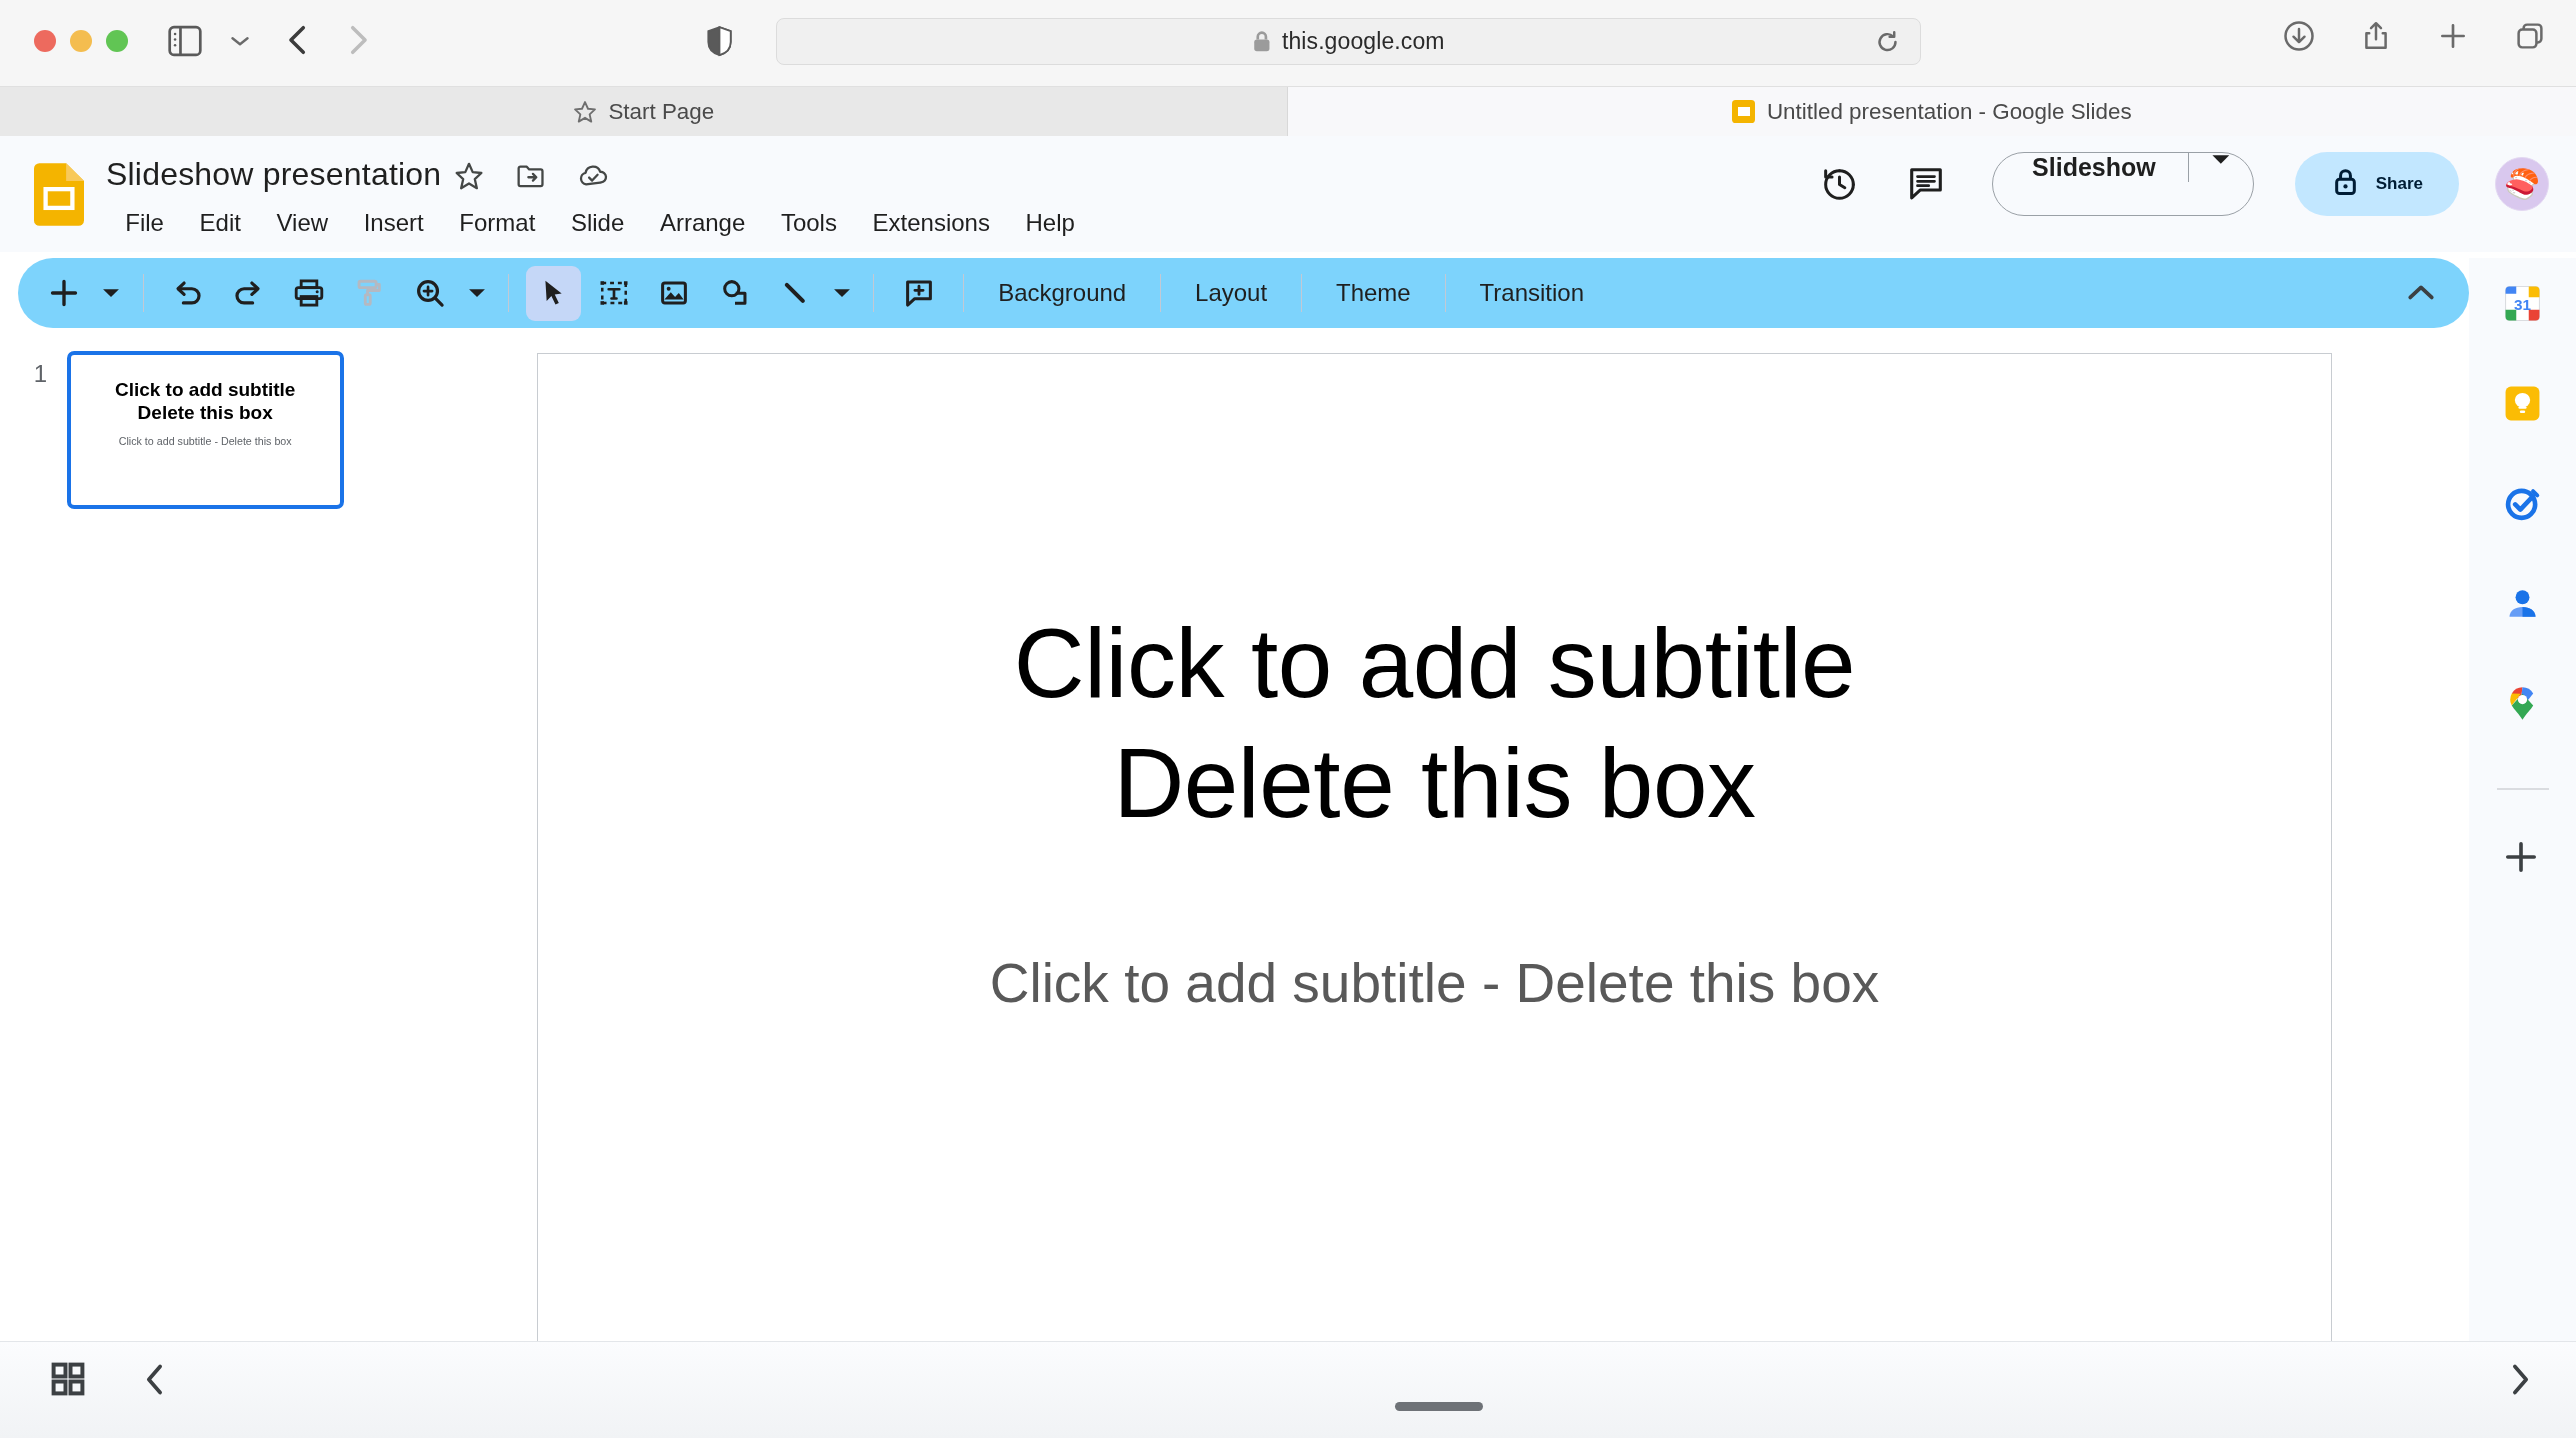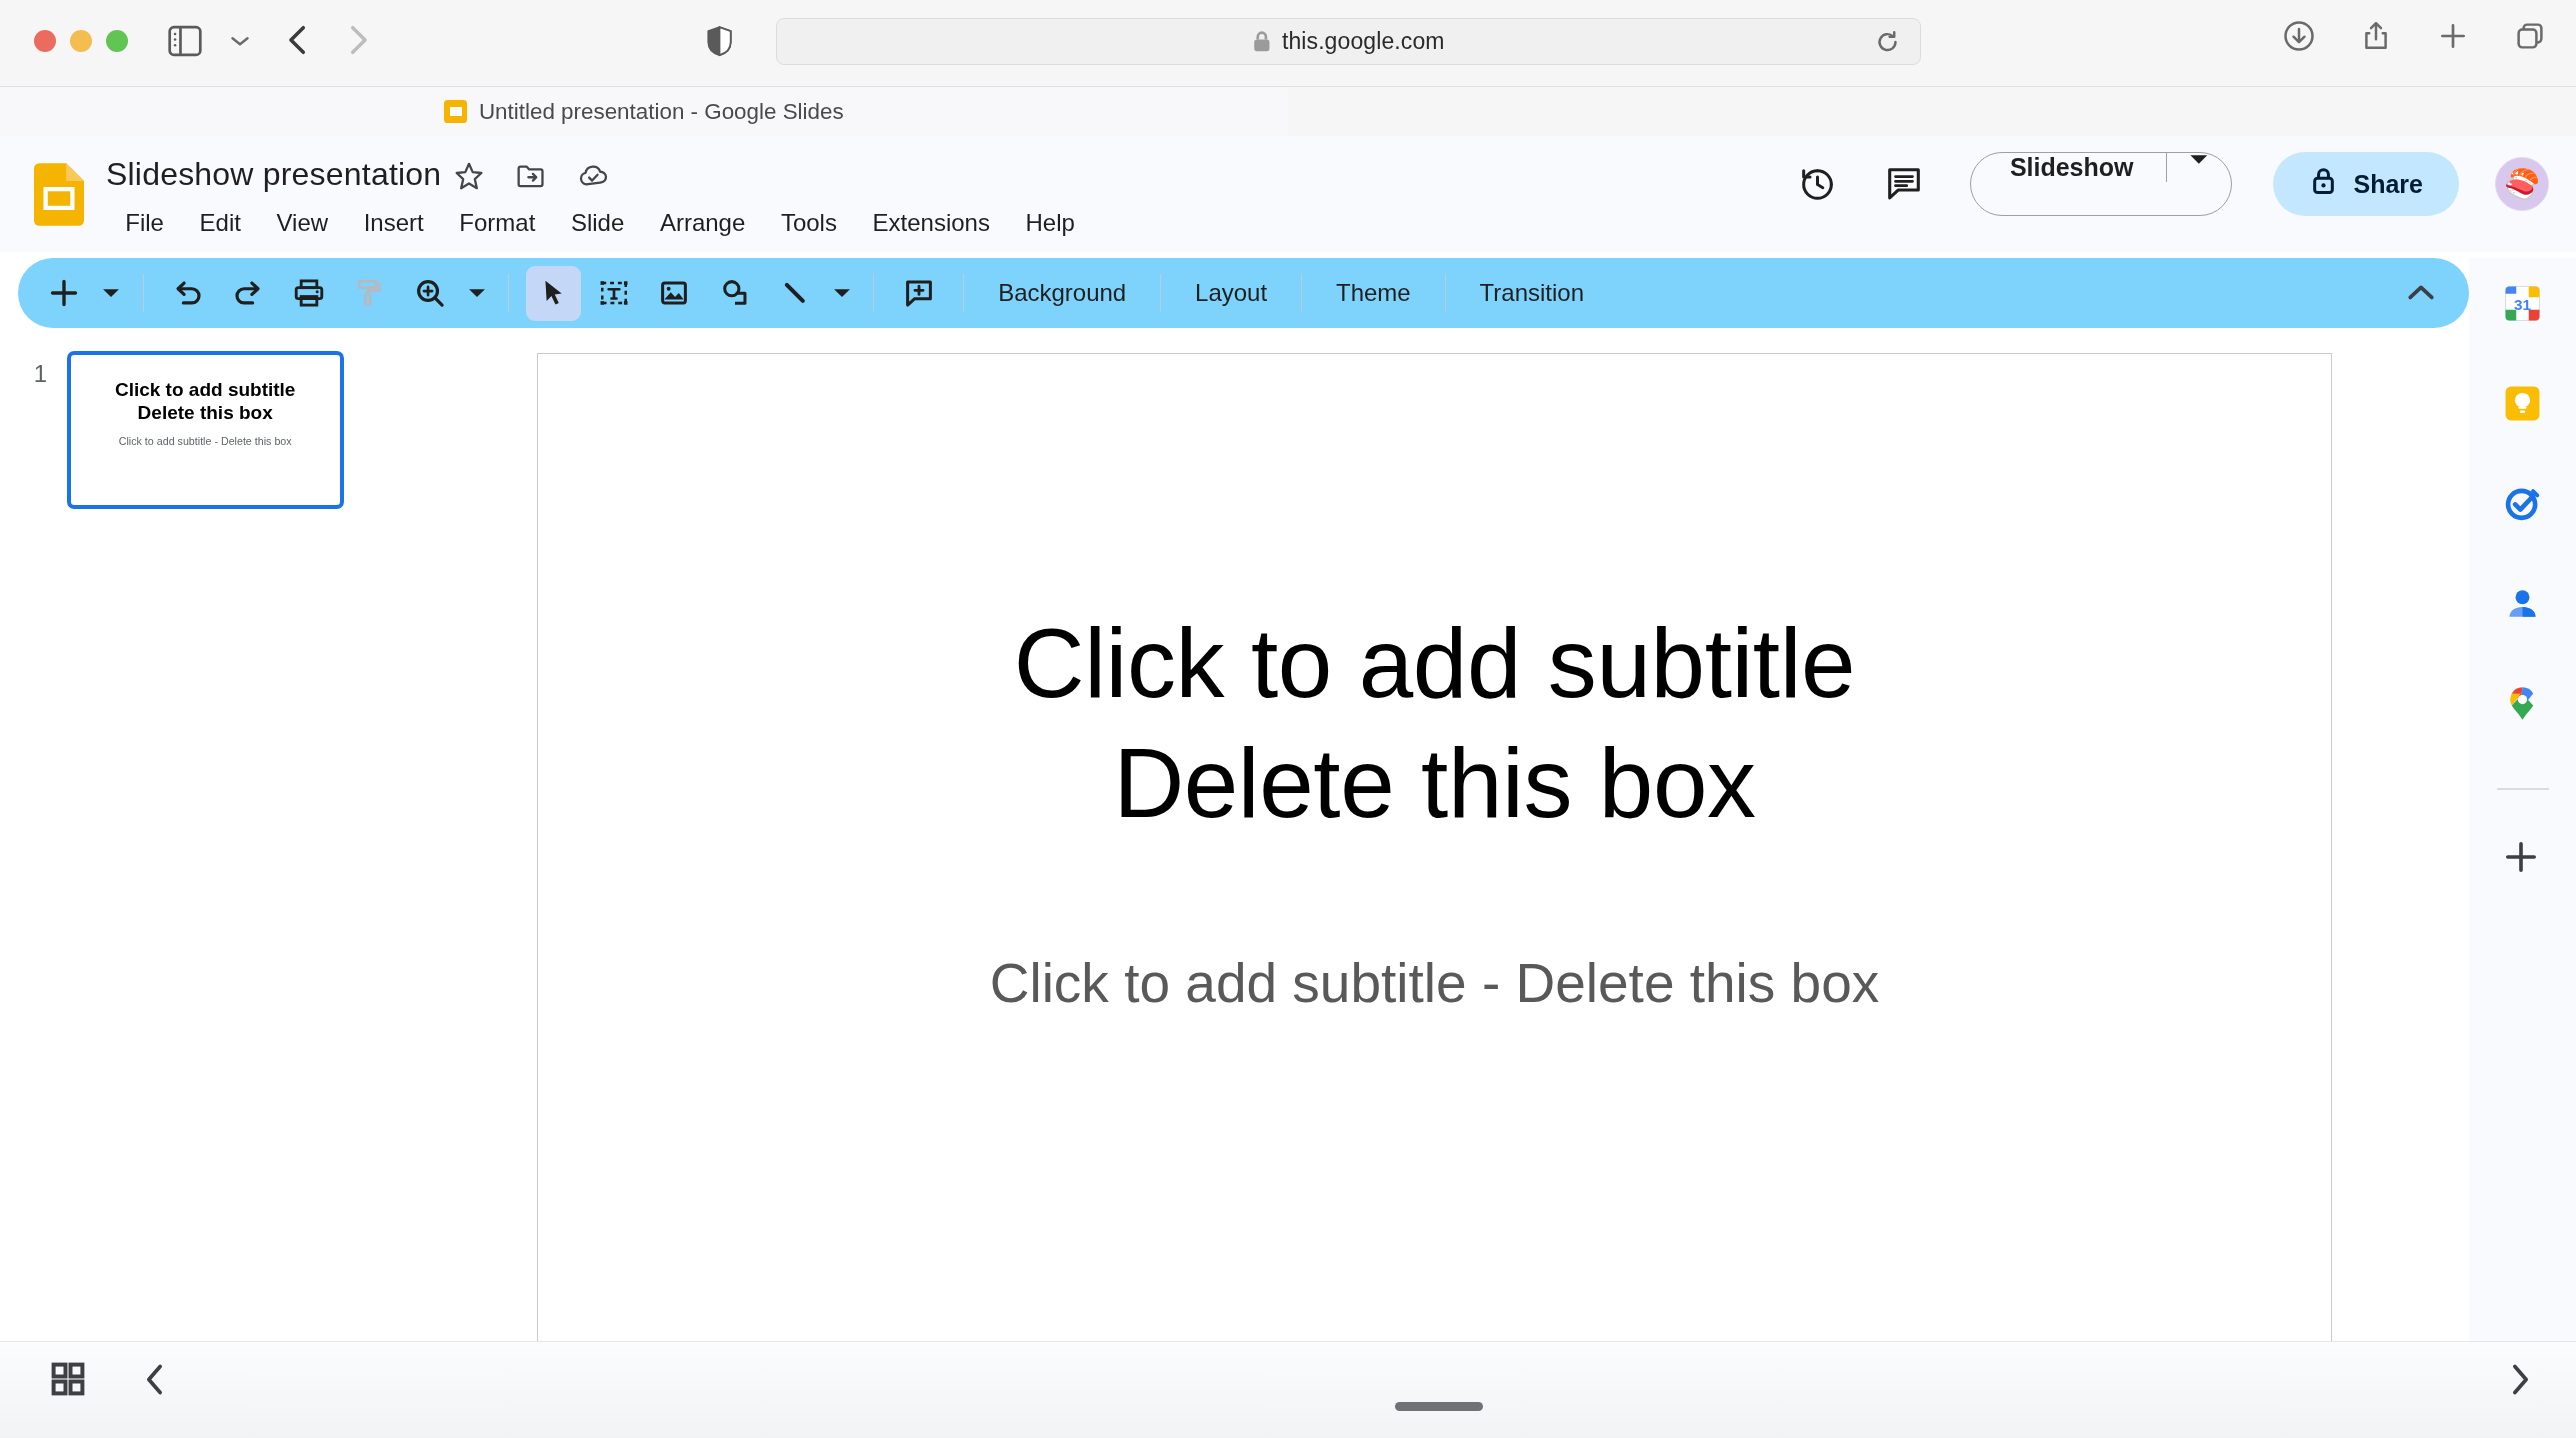--- a/index.html
+++ b/index.html
@@ -122,21 +122,21 @@
     font-size: 25px; font-weight: bold; color: #1f1f1f; cursor: pointer;
     border-right: 0.9px solid #9aa0a6; white-space: nowrap;
   }
   .slideshow-caret {
     display: flex; align-items: center; justify-content: center;
     width: 64px; cursor: pointer;
   }
   .share-btn {
     display: flex; align-items: center; gap: 16px;
     height: 64px; padding: 0 36px; border-radius: 32px;
-    background: #c2e7ff; color: #001d35; font-size: 25px; font-weight: bold;
+    background: #c2e7ff; color: #001d35; font-size: 17px; font-weight: bold;
     cursor: pointer; margin-right: 36px; white-space: nowrap;
   }
   .avatar {
     width: 54px; height: 54px; border-radius: 50%;
     background: #d9c8ee; border: 1.8px solid #e3d8f2;
     display: flex; align-items: center; justify-content: center;
     font-size: 29px; cursor: pointer; overflow: hidden;
   }
 
   
@@ -305,20 +305,28 @@
     <span class="cr-icon">
       <svg width="32" height="32" viewBox="0 0 18 18">
         <rect x="5.4" y="2.6" width="10" height="10" rx="2" fill="none" stroke="#6a6a6a" stroke-width="1.4"></rect>
         <rect x="2.6" y="5.4" width="10" height="10" rx="2" fill="#f6f6f6" stroke="#6a6a6a" stroke-width="1.4"></rect>
       </svg>
     </span>
   </div>
 </div>
 
 <div class="tab-bar">
+  <div class="tab inactive">
+    <span class="tab-star">
+      <svg width="24" height="24" viewBox="0 0 14 14">
+          <path d="M7 1.2l1.75 3.9 4.05.4-3.1 2.9.95 4.2L7 10.4 3.35 12.6l.95-4.2-3.1-2.9 4.05-.4z" fill="none" stroke="#6e6e6e" stroke-width="1.1" stroke-linejoin="round"></path>
+        </svg>
+    </span>
+    <span>Start Page</span>
+  </div>
   <div class="tab active">
     <span class="tab-favicon">
         <i></i>
       </span>
     <span>Untitled presentation - Google Slides</span>
   </div>
 </div>
 
 <div class="slides-header"></div>
 

